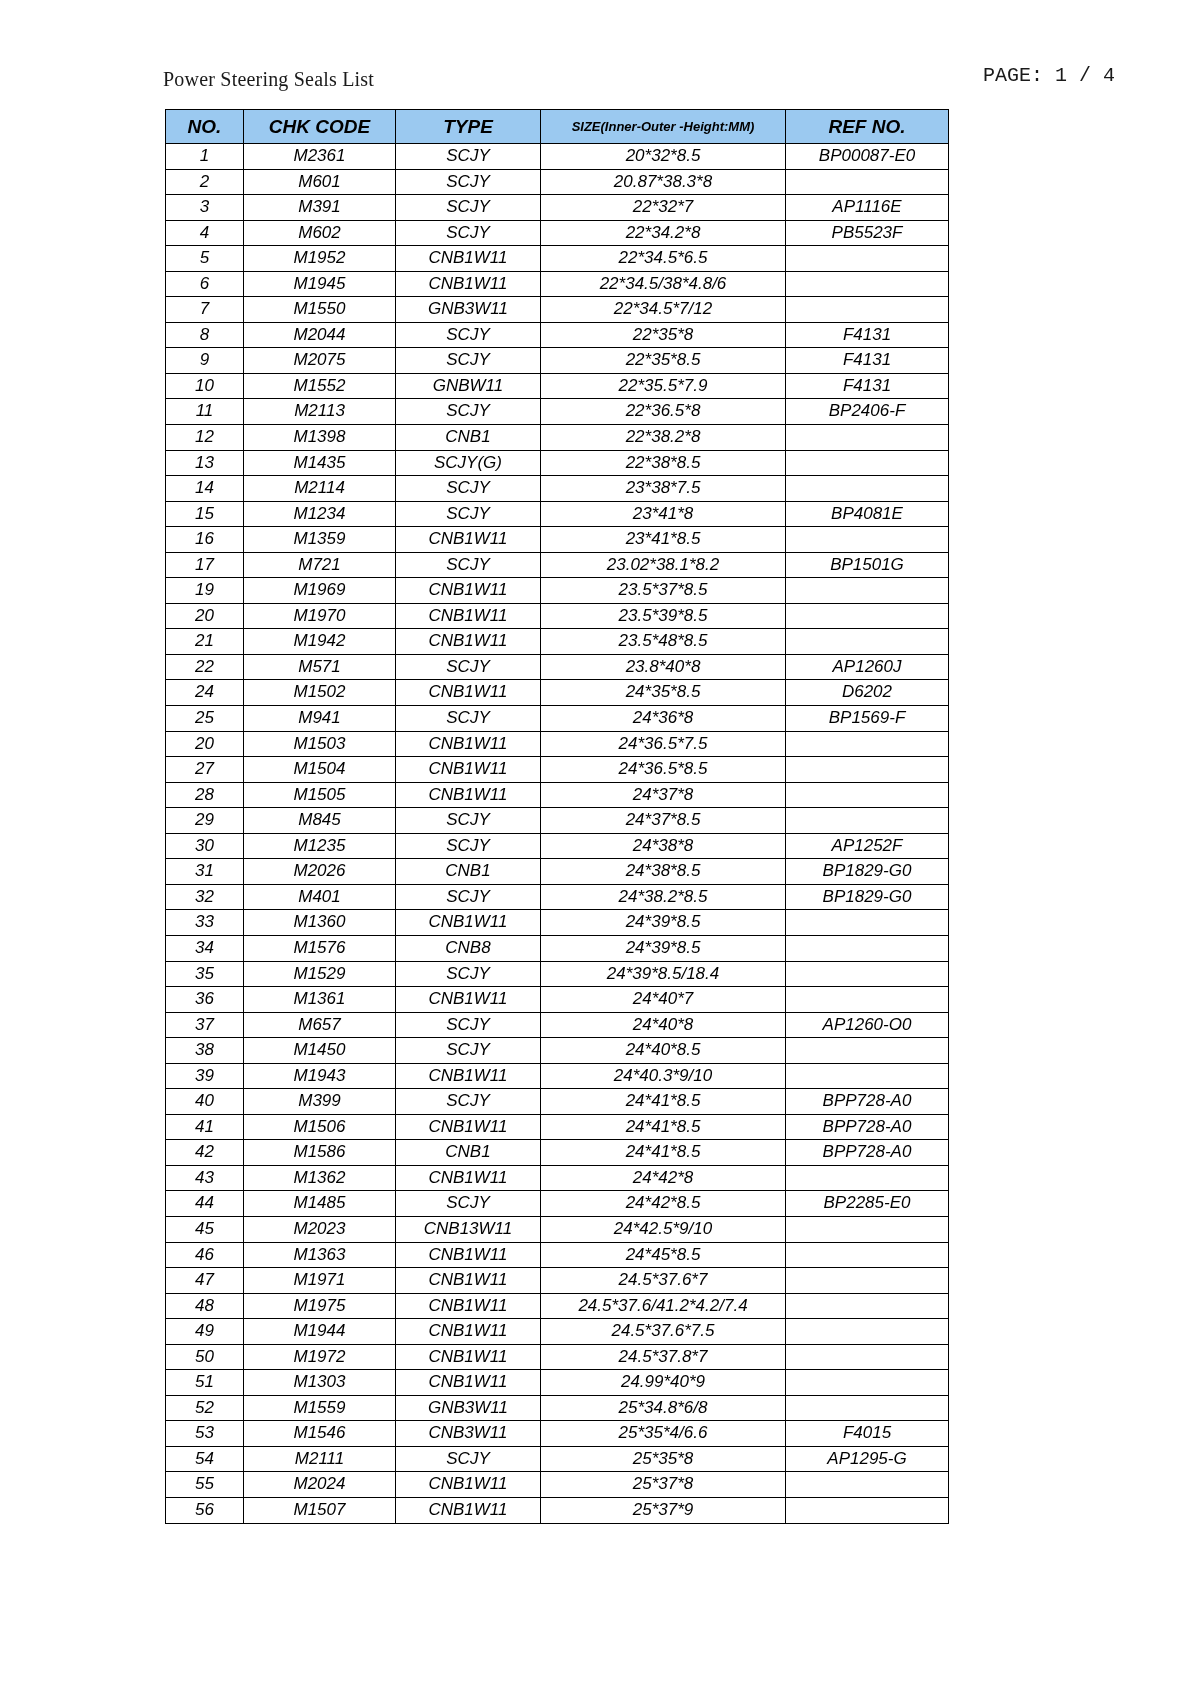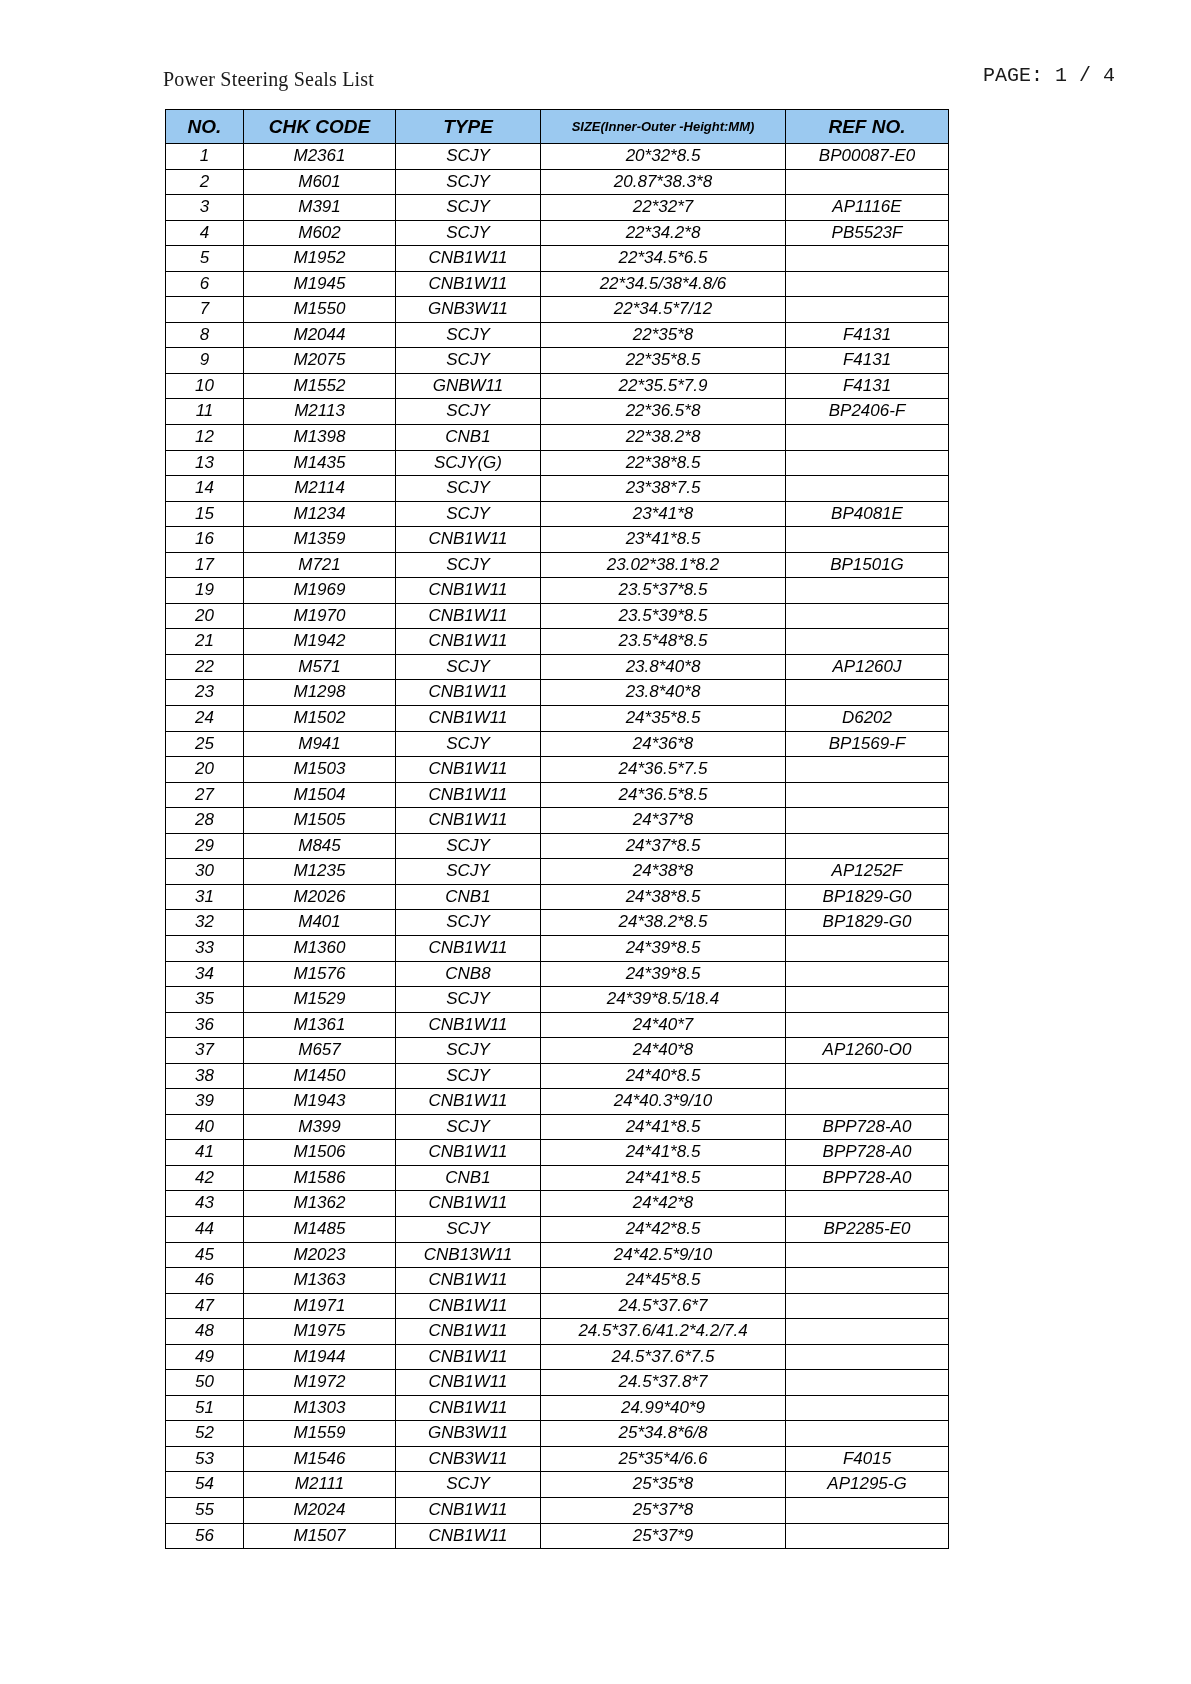--- a/index.html
+++ b/index.html
@@ -267,27 +267,20 @@
             <td class="empty-cell"></td>
           </tr>
           <tr>
             <td>22</td>
             <td>M571</td>
             <td>SCJY</td>
             <td>23.8*40*8</td>
             <td>AP1260J</td>
           </tr>
           <tr>
-            <td>23</td>
-            <td>M1298</td>
-            <td>CNB1W11</td>
-            <td>23.8*40*8</td>
-            <td class="empty-cell"></td>
-          </tr>
-          <tr>
             <td>24</td>
             <td>M1502</td>
             <td>CNB1W11</td>
             <td>24*35*8.5</td>
             <td>D6202</td>
           </tr>
           <tr>
             <td>25</td>
             <td>M941</td>
             <td>SCJY</td>

